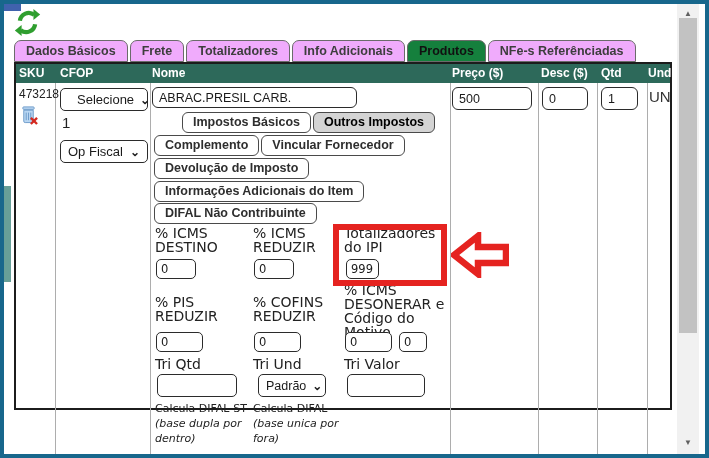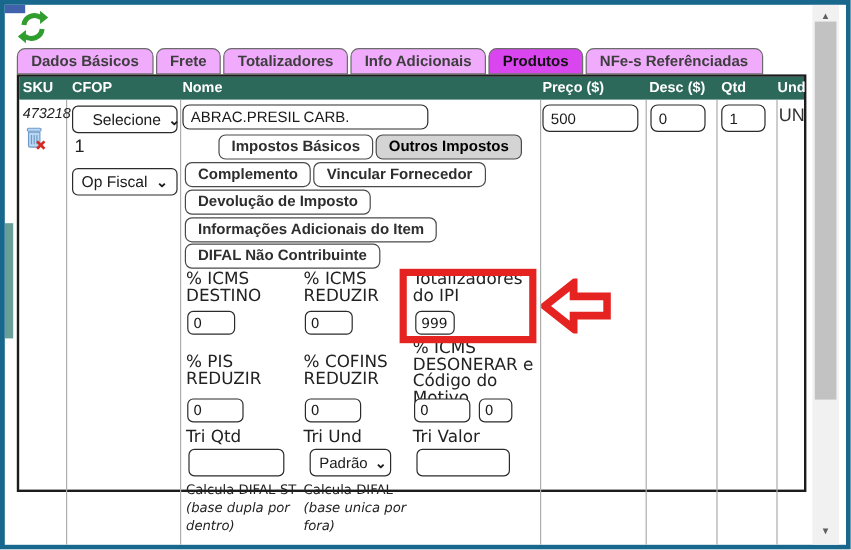--- a/index.html
+++ b/index.html
@@ -21,37 +21,37 @@
   .refresh-btn { position:absolute; left:10px; top:3px; width:27px; height:31px; cursor:pointer; }
 
   
   .tabbar { position:absolute; left:10px; top:36px; height:22px; display:flex; gap:2px; }
   .tab {
     border:1px solid #6b6b6b; border-radius:7px 7px 0 0;
     background:#f0abfc; color:#3d3d3d;
     font-weight:bold; font-size:12.5px; line-height:20px;
     padding:0 11px; white-space:nowrap; cursor:pointer;
   }
-  .tab.selected { background:#d946ef; color:#111; }
+  .tab.selected { background:#15803d; color:#111; }
 
   
   .ptable {
     position:absolute; left:10px; top:58px; width:658px; height:348px;
     border:2px solid #1c1c1c; background:#fff;
   }
   .thead { position:relative; height:19px; background:#2d695a; }
   .thead span { position:absolute; top:2px; color:#fff; font-weight:bold; font-size:12px; white-space:nowrap; }
   .h-sku{left:3px;} .h-cfop{left:44px;} .h-nome{left:136px;} .h-preco{left:436px;}
   .h-desc{left:525px;} .h-qtd{left:585px;} .h-und{left:632px;}
 
   .tbody { position:relative; height:371px; }
   .sep { position:absolute; top:0; bottom:0; width:1px; background:#adadad; }
   .sep1{left:39px;} .sep2{left:134px;} .sep3{left:434px;} .sep4{left:522px;} .sep5{left:581px;} .sep6{left:631px;}
 
-  .sku-text { position:absolute; left:3px; top:4px; font-size:12px; color:#222;font-style:italic; }
+  .sku-text { position:absolute; left:3px; top:4px; font-size:12px; color:#222; }
   .trash-btn { position:absolute; left:3px; top:21px; width:19px; height:21px; cursor:pointer; }
 
   .fake-select {
     position:absolute; display:flex; align-items:center; justify-content:space-between;
     border:1.5px solid #2b2b2b; border-radius:5px; background:#fff;
     font-size:13px; color:#1a1a1a; padding:0 7px; cursor:pointer; white-space:nowrap;
   }
   .chev { font-weight:bold; font-size:12px; margin-left:6px; line-height:10px; }
   .sel-cfop { left:44px; top:5px; width:88px; height:23px;padding-left:16px; }
   .sel-opfiscal { left:44px; top:57px; width:88px; height:23px; }

